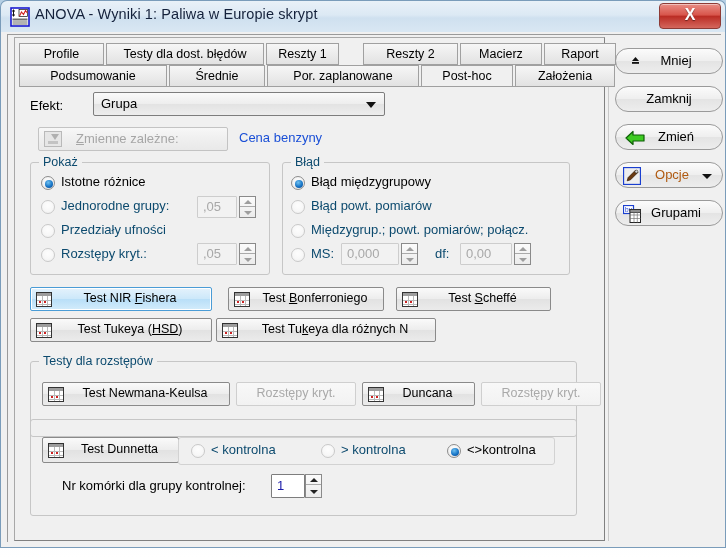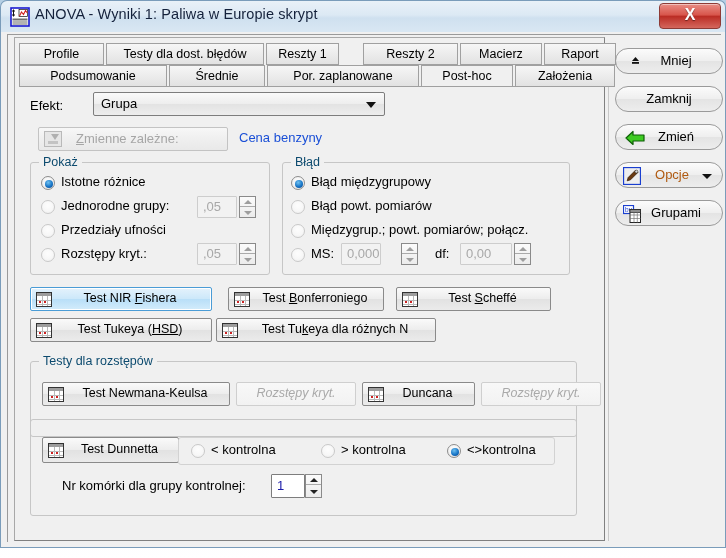--- a/index.html
+++ b/index.html
@@ -209,21 +209,21 @@
     position: absolute; left: 3px; top: 3px;
     width: 8px; height: 8px; border-radius: 50%;
     background: radial-gradient(circle at 40% 32%, #6fc0ef 0%, #1876c8 55%, #0b3f82 100%);
   }
   .rlabel {
     position: absolute;
     font-size: 13px; color: #000;
     white-space: nowrap;
     cursor: default;
   }
-  .rlabel.disabled { color: #000000; }
+  .rlabel.disabled { color: #0c4a6e; }
 
   
   .tbox {
     position: absolute;
     background: #f2f2f2;
     border: 1px solid #cdcdcd;
     border-radius: 1px;
     font-size: 13px;
     color: #a8a8a8;
     padding-left: 5px;
@@ -271,21 +271,20 @@
   .tbtn.focused {
     background: linear-gradient(180deg,#e4f2fc 0%, #cde8fa 48%, #b9dff8 52%, #d3ecfb 100%);
     border-color: #4a9cd6;
     box-shadow: inset 0 0 0 1px #ffffff;
   }
   .tbtn.disabled {
     color: #a9a9a9;
     background: linear-gradient(180deg,#f8f8f8 0%, #f2f2f2 100%);
     border-color: #cfcfcf;
     cursor: default;
-    font-style: italic;
   }
   .tbtn .label {
     position: absolute; left: 0; right: 0; top: 3px;
     text-align: center;
     padding-left: 18px;
     white-space: nowrap;
   }
   .tbtn.disabled .label { padding-left: 0; }
   .tbtn .label u { text-decoration: underline; }
   .gridico {
@@ -451,21 +450,21 @@
           <div class="rlabel" style="left:28px;top:11px">Błąd międzygrupowy</div>
 
           <div class="radio disabled" style="left:8px;top:37px"></div>
           <div class="rlabel disabled" style="left:28px;top:35px">Błąd powt. pomiarów</div>
 
           <div class="radio disabled" style="left:8px;top:61px"></div>
           <div class="rlabel disabled" style="left:28px;top:59px">Międzygrup.; powt. pomiarów; połącz.</div>
 
           <div class="radio disabled" style="left:8px;top:85px"></div>
           <div class="rlabel disabled" style="left:28px;top:83px">MS:</div>
-          <div class="tbox" style="left:58px;top:80px;width:40px;height:22px">0,000</div>
+          <div class="tbox" style="left:58px;top:80px;width:58px;height:22px">0,000</div>
           <div class="spin dim" style="left:118px;top:80px">
             <div class="up">
                 <span class="tri"></span>
               </div>
             <div class="dn">
                 <span class="tri"></span>
               </div>
           </div>
           <div class="rlabel disabled" style="left:152px;top:83px">df:</div>
           <div class="tbox" style="left:177px;top:80px;width:52px;height:22px">0,00</div>

